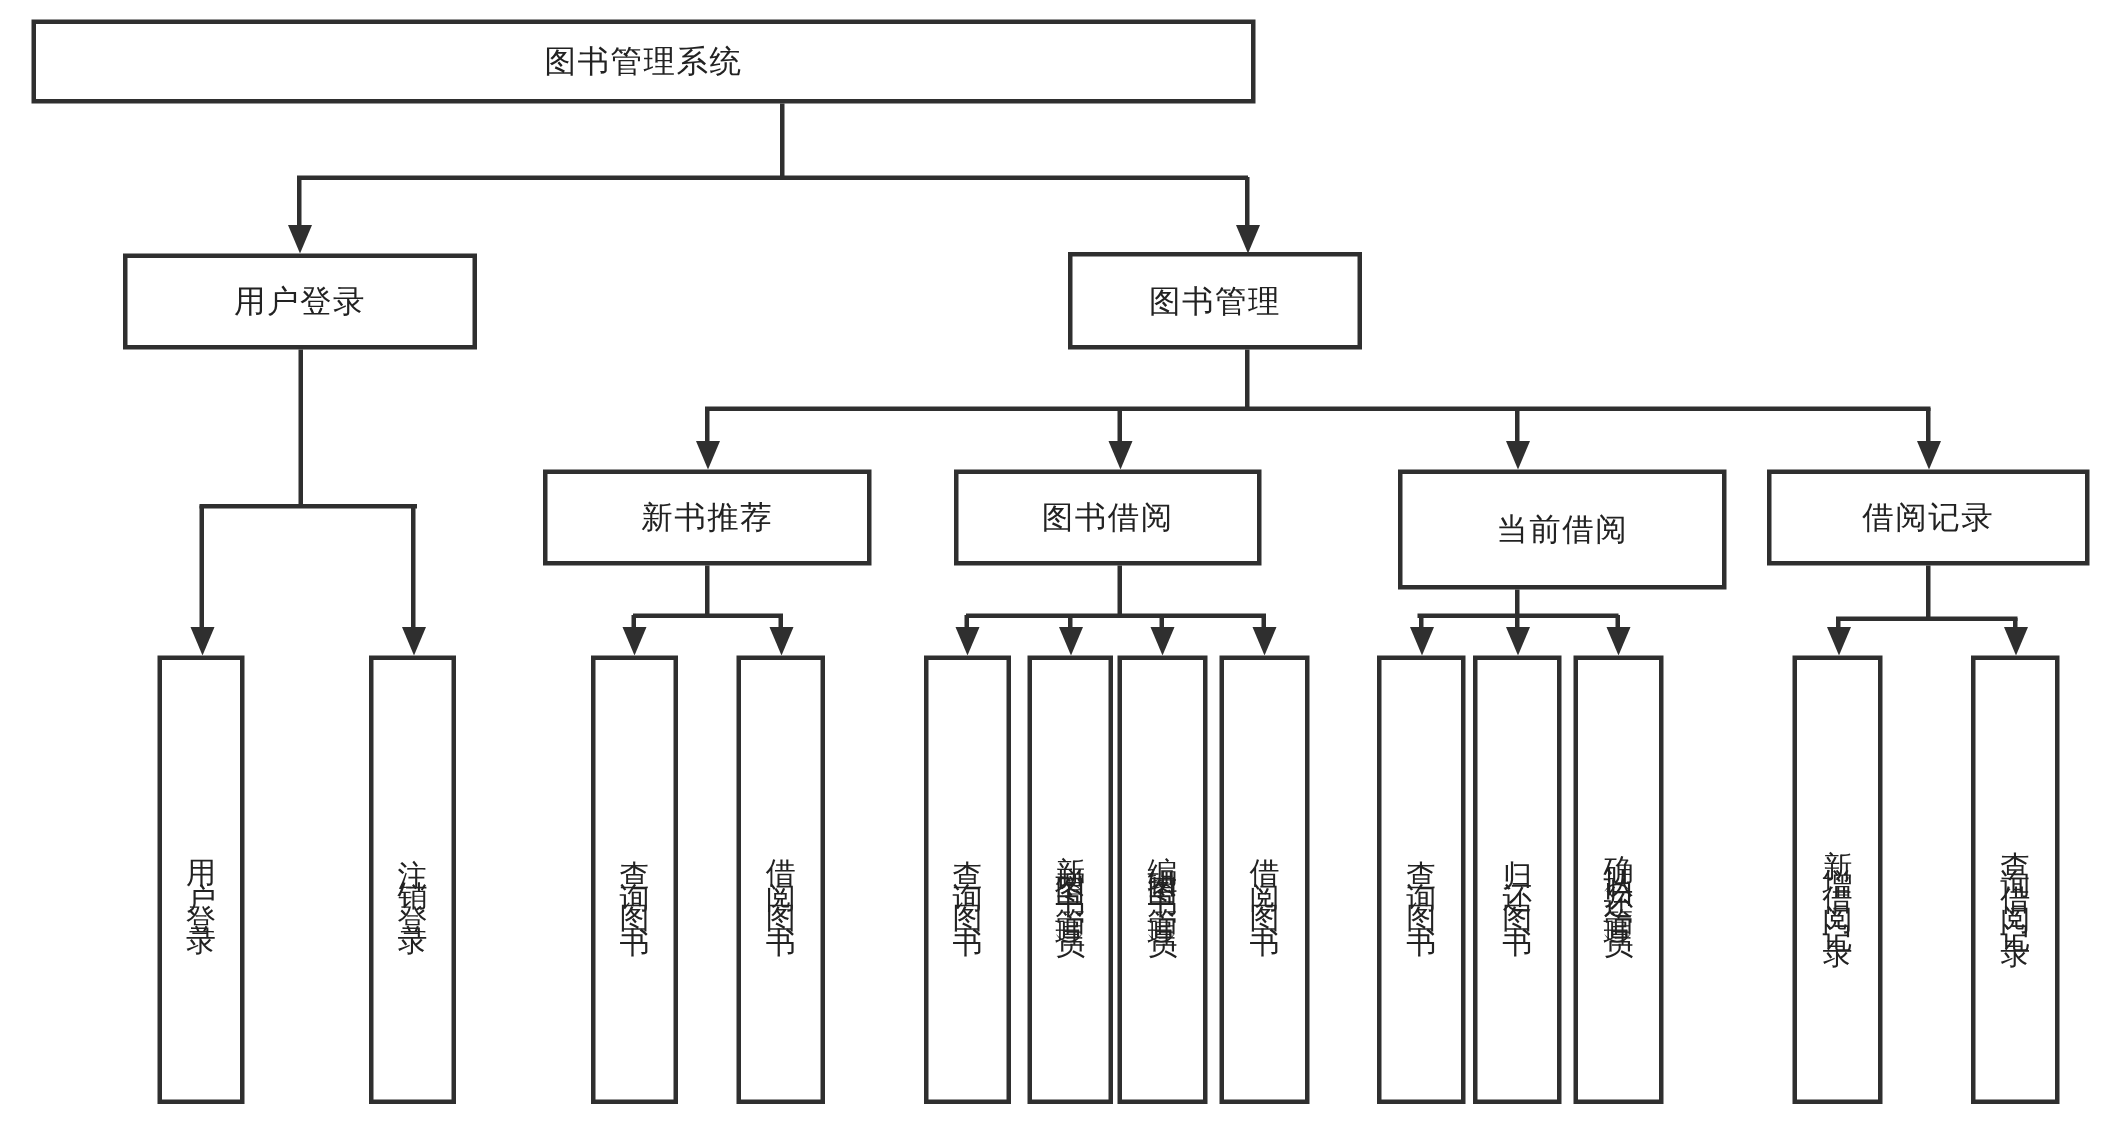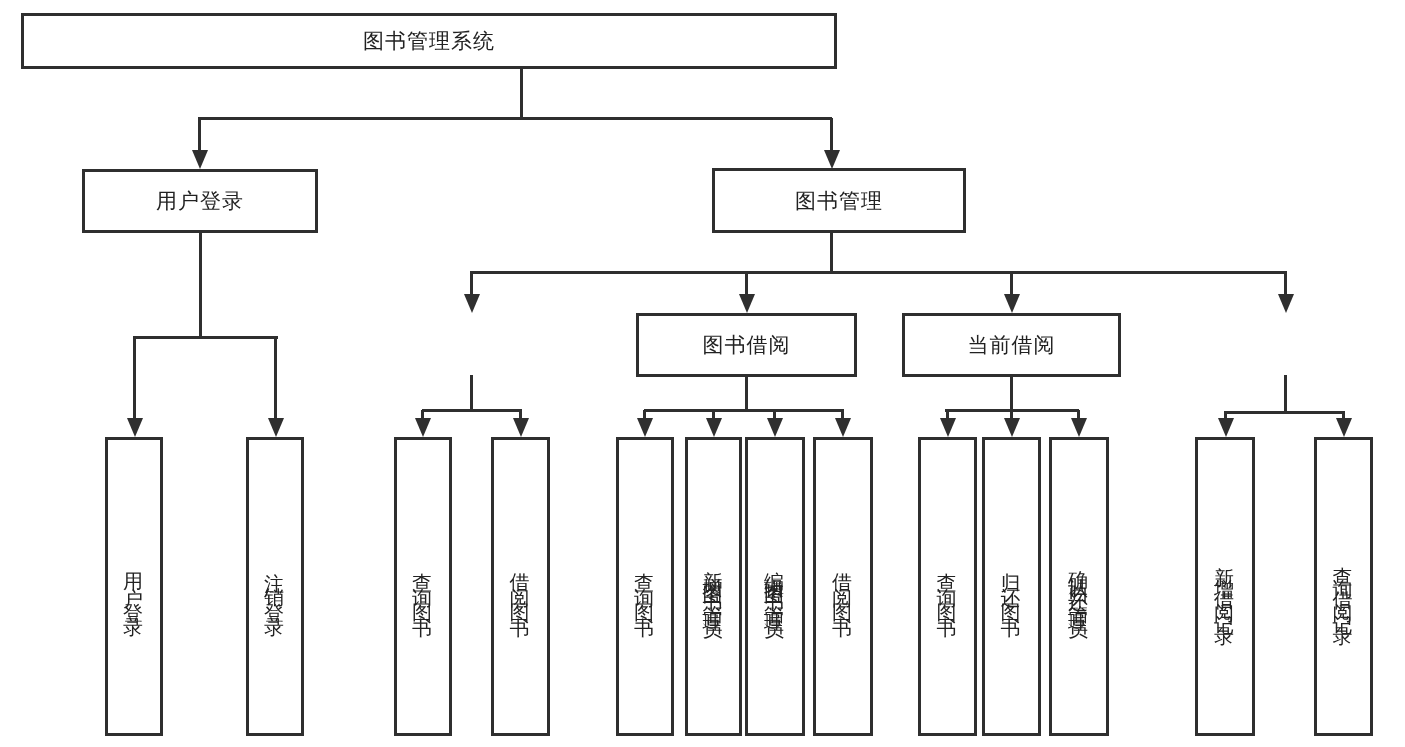--- a/index.html
+++ b/index.html
@@ -81,29 +81,35 @@
   <div class="ar" style="left:1224px;top:412px;height:6px"></div>
   <div class="ar" style="left:1342px;top:412px;height:6px"></div>
 
   <div class="box" style="left:21px;top:13px;width:816px;height:56px">
     <span>图书管理系统</span>
   </div>
 
   <div class="box" style="left:82px;top:169px;width:236px;height:64px">
     <span>用户登录</span>
   </div>
-  <div class="box" style="left:712px;top:168px;width:254px;height:65px">
+  <div class="box" style="left:712px;top:168px;width:196px;height:65px">
     <span>图书管理</span>
   </div>
 
-  <div class="box" style="left:636px;top:313px;width:221px;height:64px">
+  <div class="box" style="left:362px;top:313px;width:219px;height:64px">
+    <span>新书推荐</span>
+  </div>
+  <div class="box" style="left:636px;top:313px;width:205px;height:64px">
     <span>图书借阅</span>
   </div>
-  <div class="box" style="left:902px;top:313px;width:219px;height:64px">
+  <div class="box" style="left:932px;top:313px;width:219px;height:80px">
     <span>当前借阅</span>
+  </div>
+  <div class="box" style="left:1178px;top:313px;width:215px;height:64px">
+    <span>借阅记录</span>
   </div>
 
   <div class="box leaf" style="left:105px;top:437px;width:58px;height:299px">
     <span>用户登录</span>
   </div>
   <div class="box leaf" style="left:246px;top:437px;width:58px;height:299px">
     <span>注销登录</span>
   </div>
   <div class="box leaf" style="left:394px;top:437px;width:58px;height:299px">
     <span>查询图书</span>

